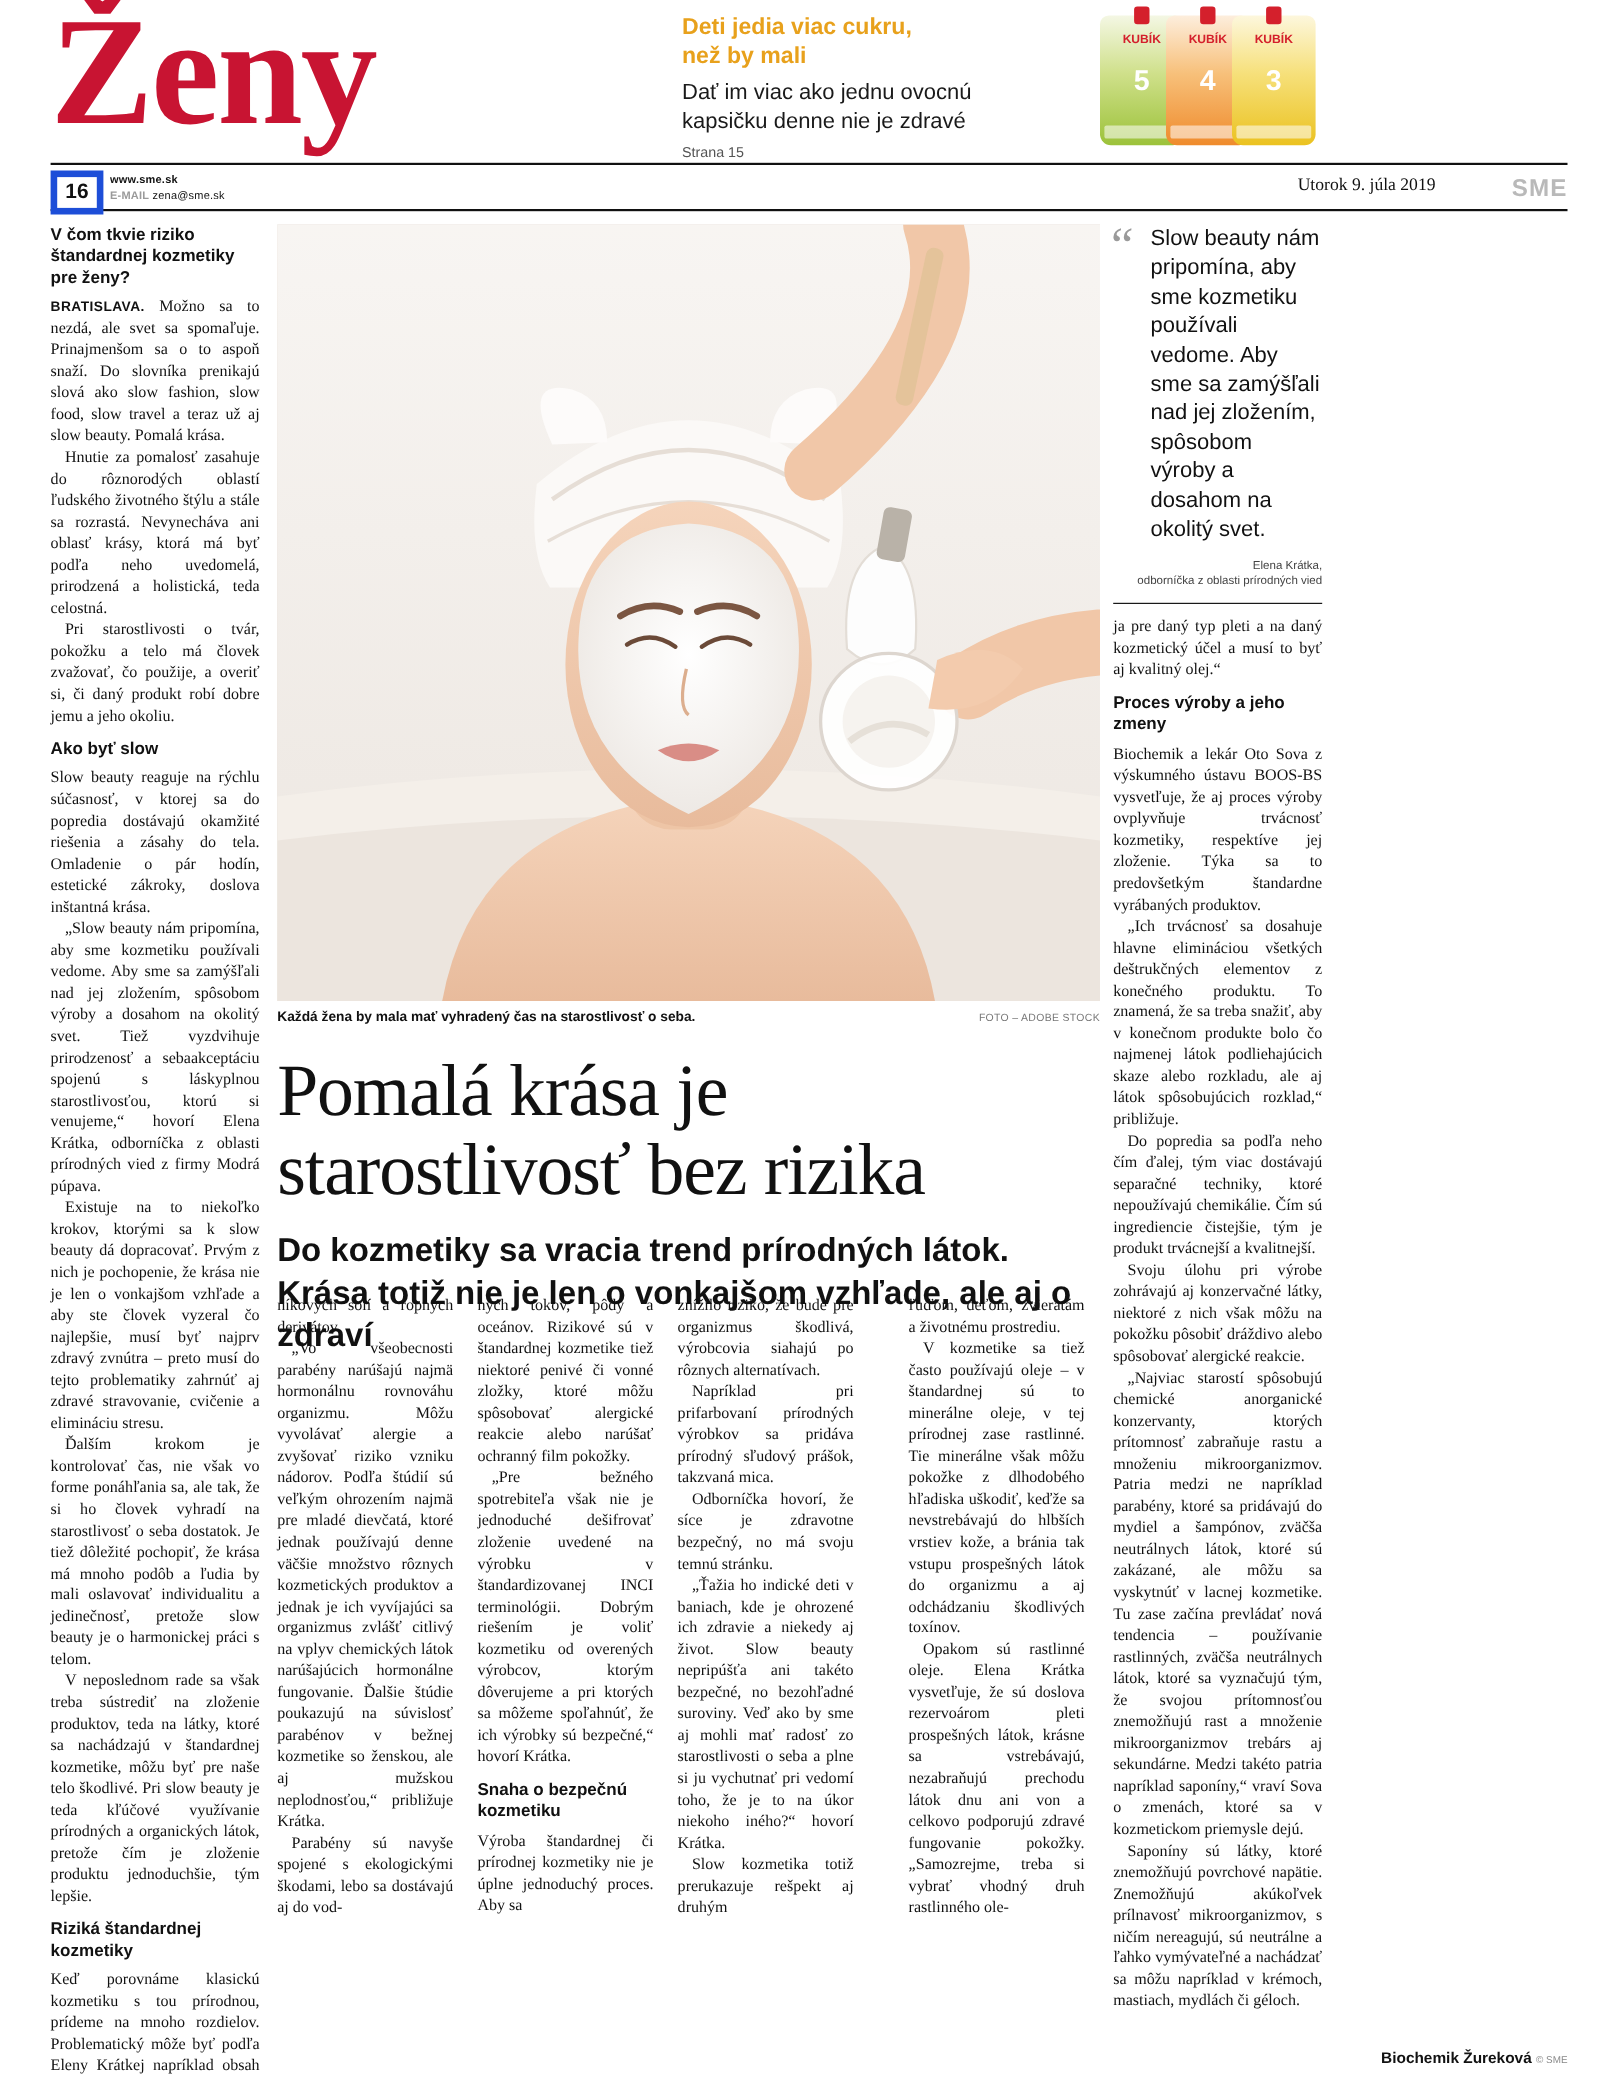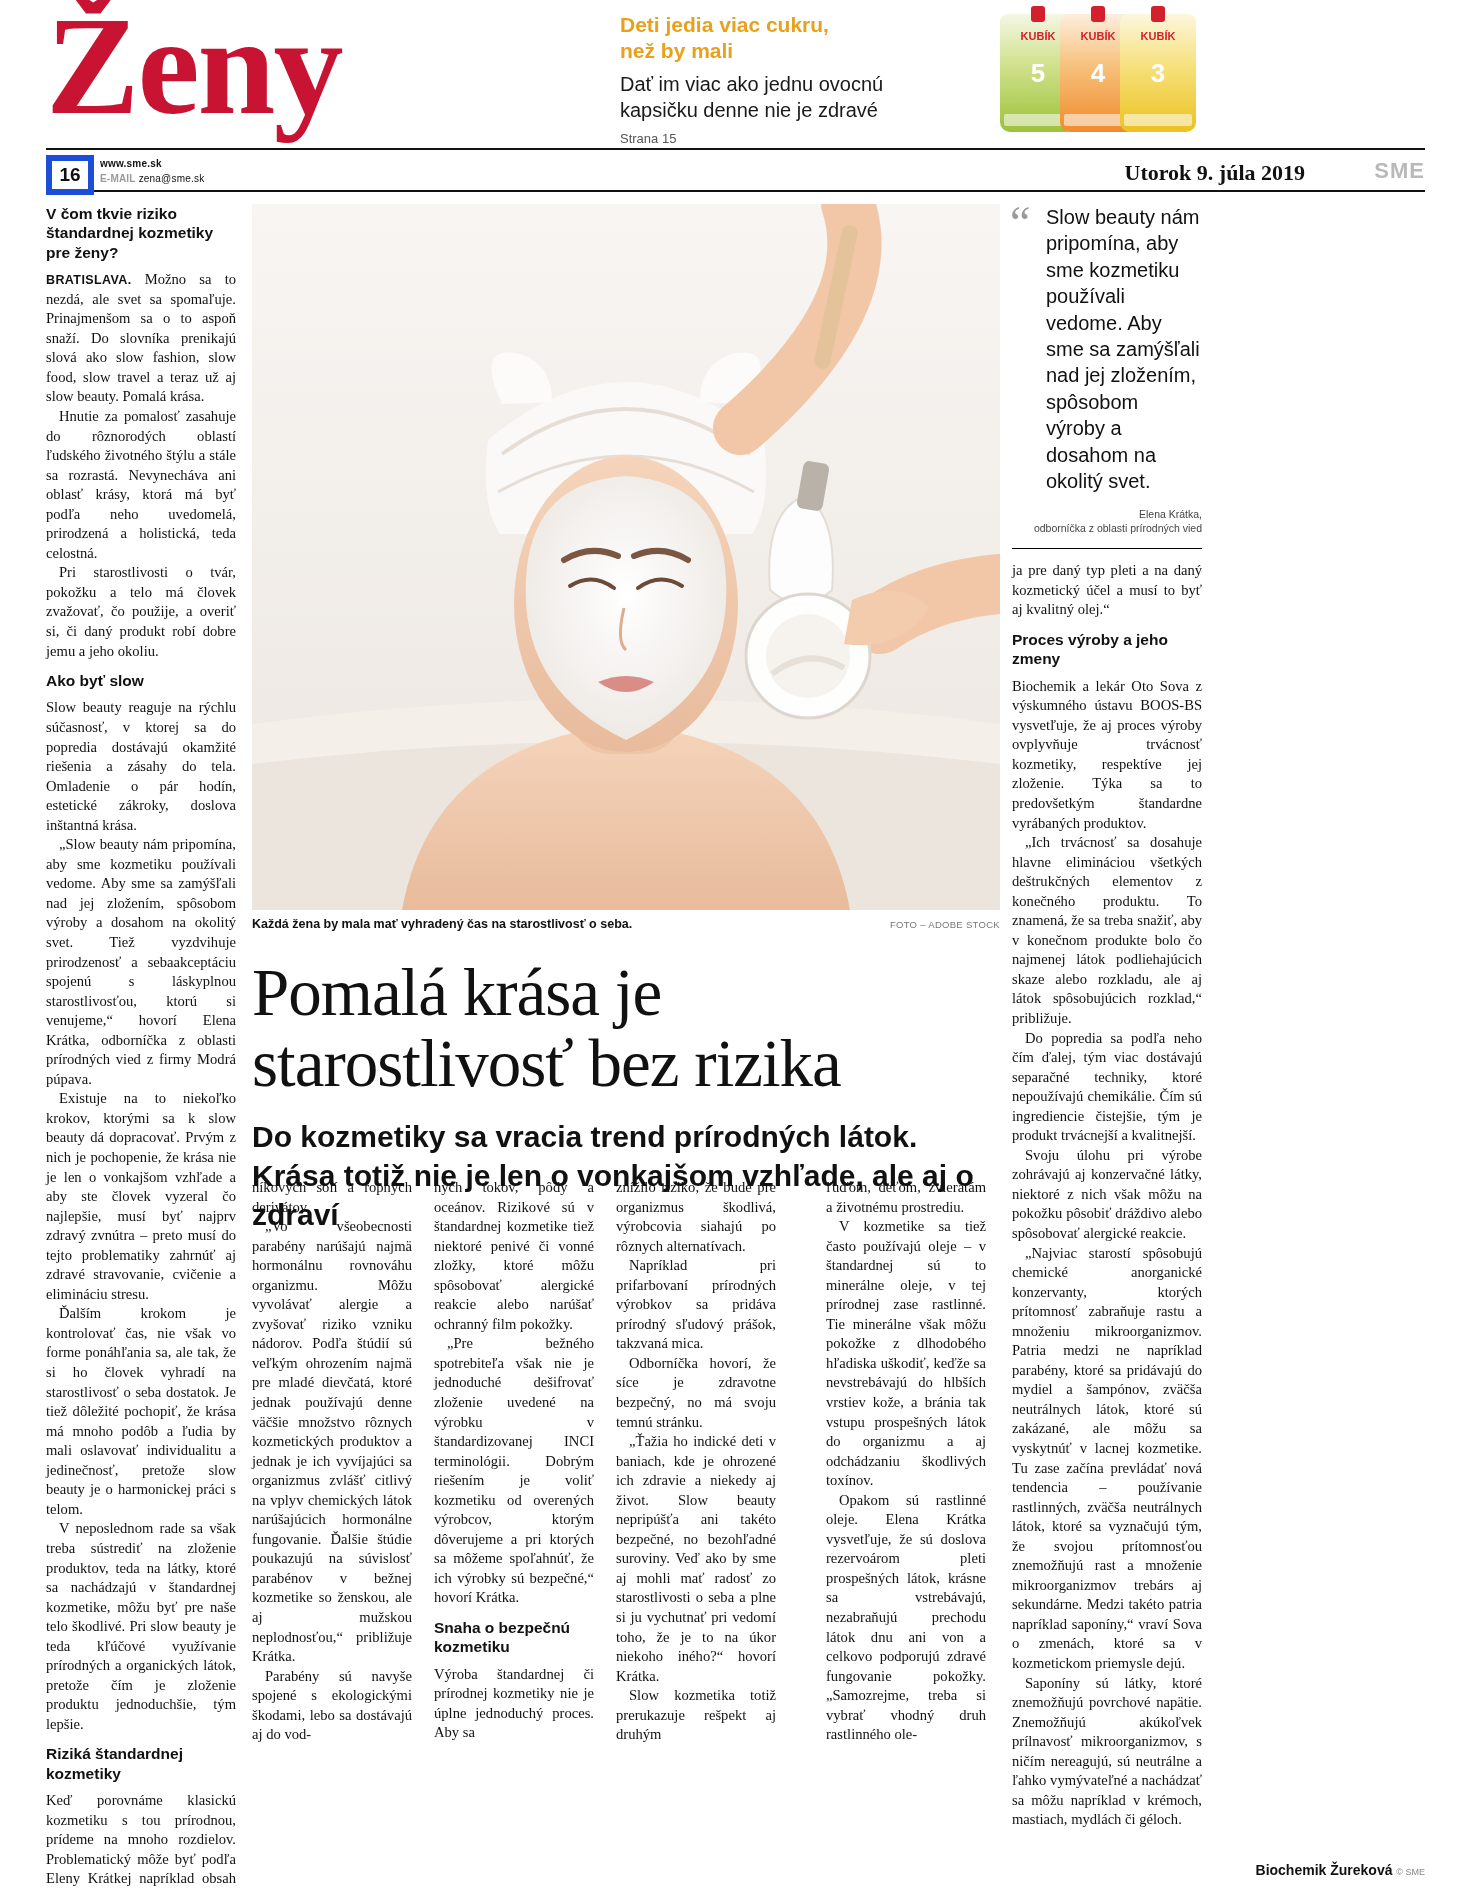--- a/index.html
+++ b/index.html
@@ -34,21 +34,21 @@
   .pack2{left:60px;background:linear-gradient(180deg,#fdeedd 0%,#f7c07a 45%,#ef8b2c 100%);}
   .pack3{left:120px;background:linear-gradient(180deg,#fdf7dd 0%,#f6e07a 45%,#ebc220 100%);}
 
   
   .infobar{position:relative;height:40px;border-top:2px solid #111;border-bottom:2px solid #111;margin:0 46px;}
   .pagenum{position:absolute;left:0;top:5px;width:36px;height:28px;border:6px solid #1d4ed8;
     font-family:"Liberation Sans",sans-serif;font-weight:700;font-size:19px;text-align:center;line-height:28px;}
   .webinfo{position:absolute;left:54px;top:6px;font-family:"Liberation Sans",sans-serif;font-size:10px;line-height:1.5;letter-spacing:.2px;}
   .webinfo b{font-weight:700;}
   .webinfo .grey{color:#9a9a9a;font-weight:700;}
-  .dateline{position:absolute;right:120px;top:10px;font-family:"Liberation Serif",serif;font-size:22px;font-weight:bold;}
+  .dateline{position:absolute;right:120px;top:10px;font-family:"Liberation Serif",serif;font-size:16px;}
   .smelogo{position:absolute;right:0;top:8px;font-family:"Liberation Sans",sans-serif;font-weight:700;font-size:22px;color:#b9b9b9;letter-spacing:1px;}
 
   
   .content{position:relative;margin:12px 46px 0 46px;}
   .col{position:absolute;top:0;}
   .colA{left:0;width:190px;}
   .colPhoto{left:206px;width:748px;}
   .colD{left:966px;width:190px;}
 
   h3.sub{

